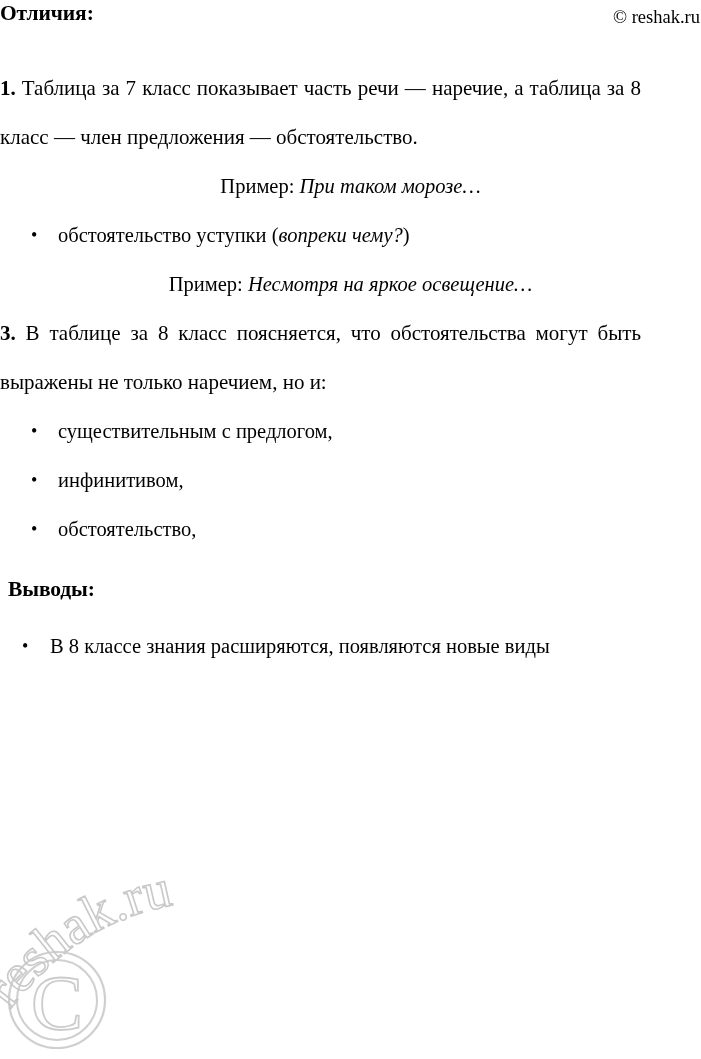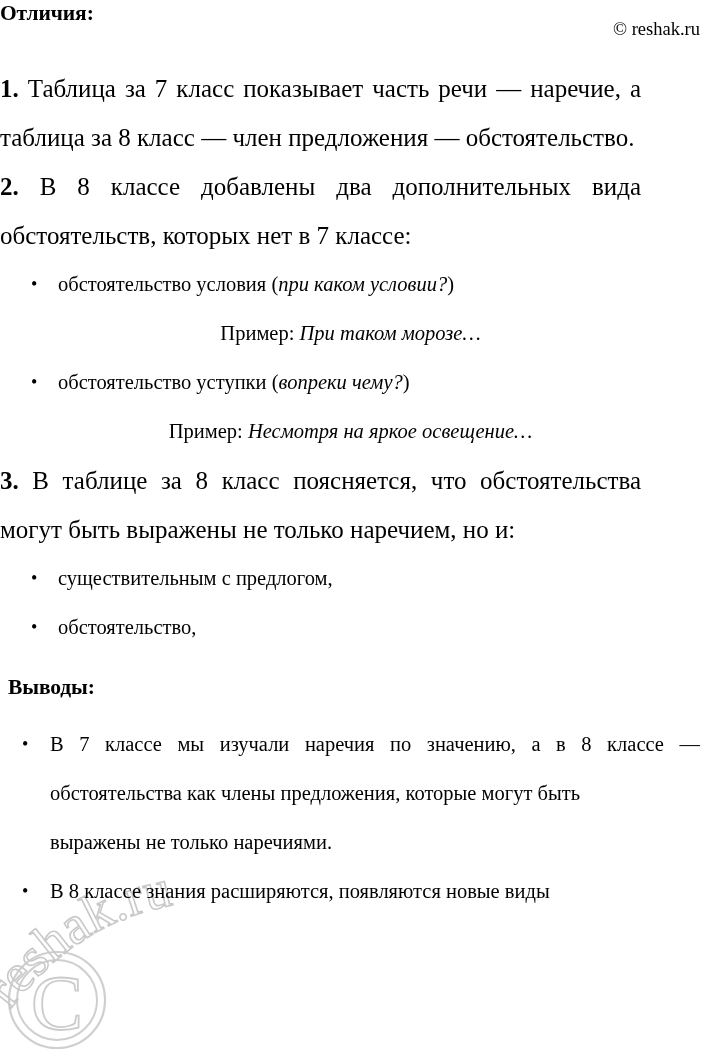--- a/index.html
+++ b/index.html
@@ -52,29 +52,29 @@
     top: 0;
     font-size: 21.5px;
     font-weight: bold;
     line-height: 26px;
     letter-spacing: -0.1px;
     white-space: nowrap;
   }
   .copyright-top {
     position: absolute;
     right: 1px;
-    top: 17px;
+    top: 5px;
     font-size: 18.5px;
     line-height: 25px;
     white-space: nowrap;
   }
 
   
   .para {
-    font-size: 25px;
+    font-size: 21px;
     line-height: 49px;
     text-align: justify;
     text-justify: inter-word;
     margin: 0;
     padding: 0;
     width: 642px;
     box-sizing: border-box;
     padding-right: 1px;
   }
   .para .num {
@@ -172,43 +172,39 @@
 
   <div class="header-row">
     <div class="doc-heading">Отличия:</div>
     <div class="copyright-top">© reshak.ru</div>
   </div>
 
   <div class="sp-6"></div>
 
   <p class="para"><span class="num">1.</span><span> Таблица за 7 класс показывает часть речи — наречие, а таблица за 8 класс — член предложения — обстоятельство.</span></p>
 
-  <p class="para"><span class="num">2.</span><span> В 8 классе добавлены два дополнительных вида обстоятельств, которых нет в 7 классе:</span></p>
-
-  <ul class="bullets">
-    <li><span>обстоятельство условия (</span><span class="ital">при каком условии?</span><span>)</span></li>
-  </ul>
+
 
   <p class="example"><span>Пример: </span><span class="ital">При таком морозе…</span></p>
 
   <ul class="bullets">
     <li><span>обстоятельство уступки (</span><span class="ital">вопреки чему?</span><span>)</span></li>
   </ul>
 
   <p class="example"><span>Пример: </span><span class="ital">Несмотря на яркое освещение…</span></p>
 
   <p class="para"><span class="num">3.</span><span> В таблице за 8 класс поясняется, что обстоятельства могут быть выражены не только наречием, но и:</span></p>
 
   <ul class="bullets">
     <li><span>существительным с предлогом,</span></li>
+    <li><span>инфинитивом,</span></li>
     <li><span>обстоятельство,</span></li>
   </ul>
 
   <div class="sp-3"></div>
 
   <p class="section-heading">Выводы:</p>
 
   <ul class="bullets conclusions">
-    <li><span>В 7 классе мы изучали наречия по значению, а в 8 классе — обстоятельства как члены предложения, которые могут быть</span><span class="lastline">выражены не только наречиями.</span></li>
     <li><span>В 8 классе знания расширяются, появляются новые виды</span></li>
   </ul>
 
 </div>
 
 </body></html>

